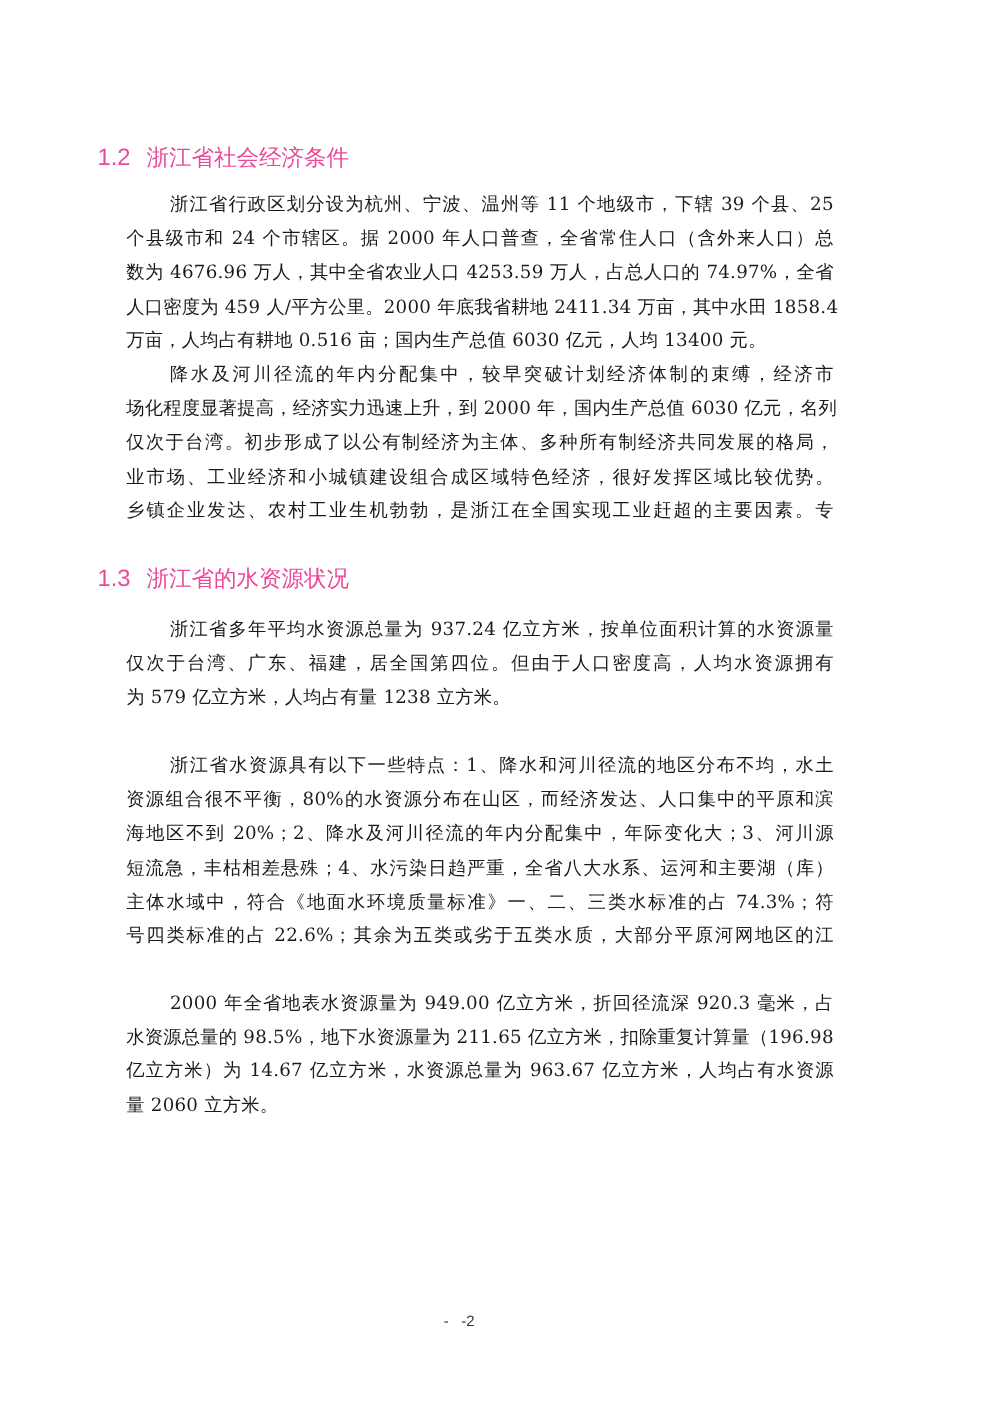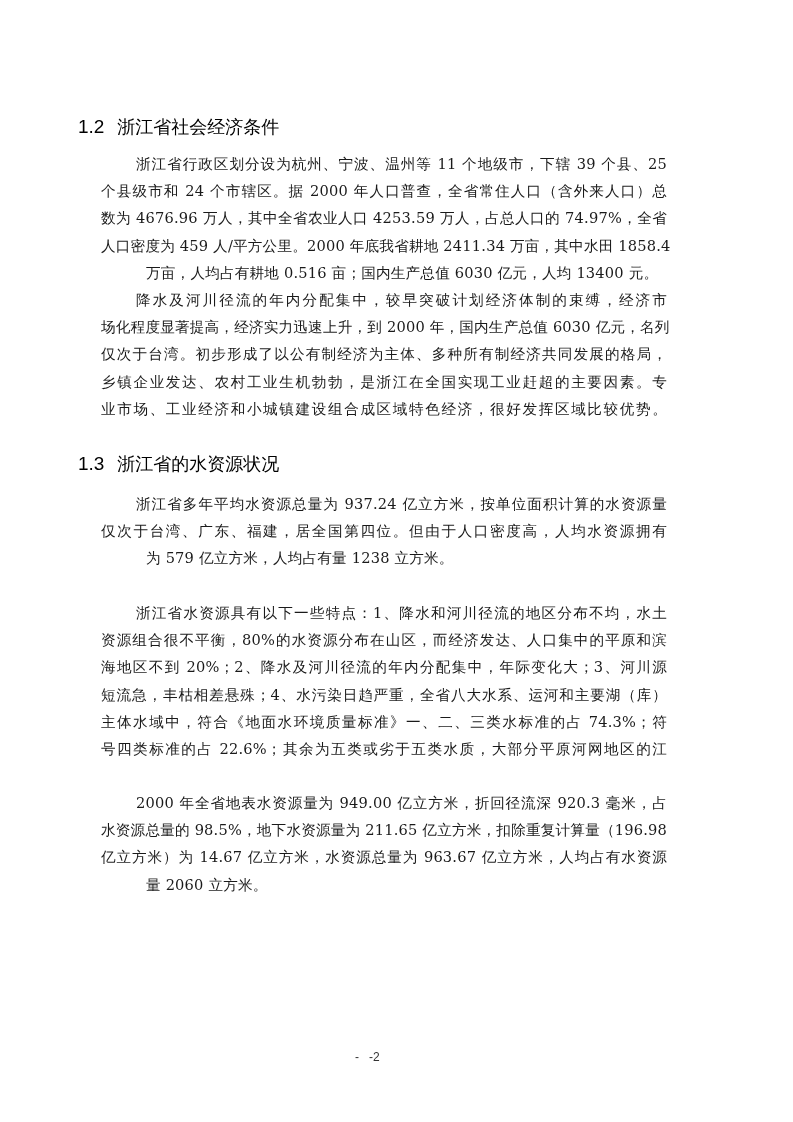--- a/index.html
+++ b/index.html
@@ -21,21 +21,21 @@
       width: 793px;
       height: 1122px;
     }
     .heading {
       position: absolute;
       left: 78px;
       font-family: "Liberation Sans", "DejaVu Sans", sans-serif;
       font-size: 19px;
       line-height: 26px;
       white-space: nowrap;
-      color: #000000;
+      color: #ec4899;
     }
     .heading .num {
       display: inline-block;
       width: 34px;
       font-family: "Liberation Sans", sans-serif;
     }
     .heading .title {
       font-family: "DejaVu Sans", sans-serif;
       font-size: 18px;
     }
@@ -57,21 +57,20 @@
       white-space: nowrap;
       text-align: justify;
       text-align-last: justify;
       text-indent: 0;
     }
     .para .line.first {
       padding-left: 35px;
     }
     .para .line.last {
       text-align-last: left;
-      margin-left: 45px;
     }
     .footer {
       position: absolute;
       left: 355px;
       top: 1050px;
       font-family: "Liberation Sans", sans-serif;
       font-size: 12px;
       color: #333;
       white-space: pre;
     }
@@ -91,22 +90,22 @@
     <span class="line">个县级市和 24 个市辖区。据 2000 年人口普查，全省常住人口（含外来人口）总</span>
     <span class="line">数为 4676.96 万人，其中全省农业人口 4253.59 万人，占总人口的 74.97%，全省</span>
     <span class="line">人口密度为 459 人/平方公里。2000 年底我省耕地 2411.34 万亩，其中水田 1858.4</span>
     <span class="line last">万亩，人均占有耕地 0.516 亩；国内生产总值 6030 亿元，人均 13400 元。</span>
   </div>
 
   <div class="para" style="top:286px;">
     <span class="line first">降水及河川径流的年内分配集中，较早突破计划经济体制的束缚，经济市</span>
     <span class="line">场化程度显著提高，经济实力迅速上升，到 2000 年，国内生产总值 6030 亿元，名列</span>
     <span class="line">仅次于台湾。初步形成了以公有制经济为主体、多种所有制经济共同发展的格局，</span>
+    <span class="line">业市场、工业经济和小城镇建设组合成区域特色经济，很好发挥区域比较优势。</span>
     <span class="line">乡镇企业发达、农村工业生机勃勃，是浙江在全国实现工业赶超的主要因素。专</span>
-    <span class="line">业市场、工业经济和小城镇建设组合成区域特色经济，很好发挥区域比较优势。</span>
   </div>
 
   <div class="heading" style="top:451px;">
     <span class="num">1.3</span>
     <span class="title">浙江省的水资源状况</span>
   </div>
 
   <div class="para" style="top:490px;">
     <span class="line first">浙江省多年平均水资源总量为 937.24 亿立方米，按单位面积计算的水资源量</span>
     <span class="line">仅次于台湾、广东、福建，居全国第四位。但由于人口密度高，人均水资源拥有</span>

